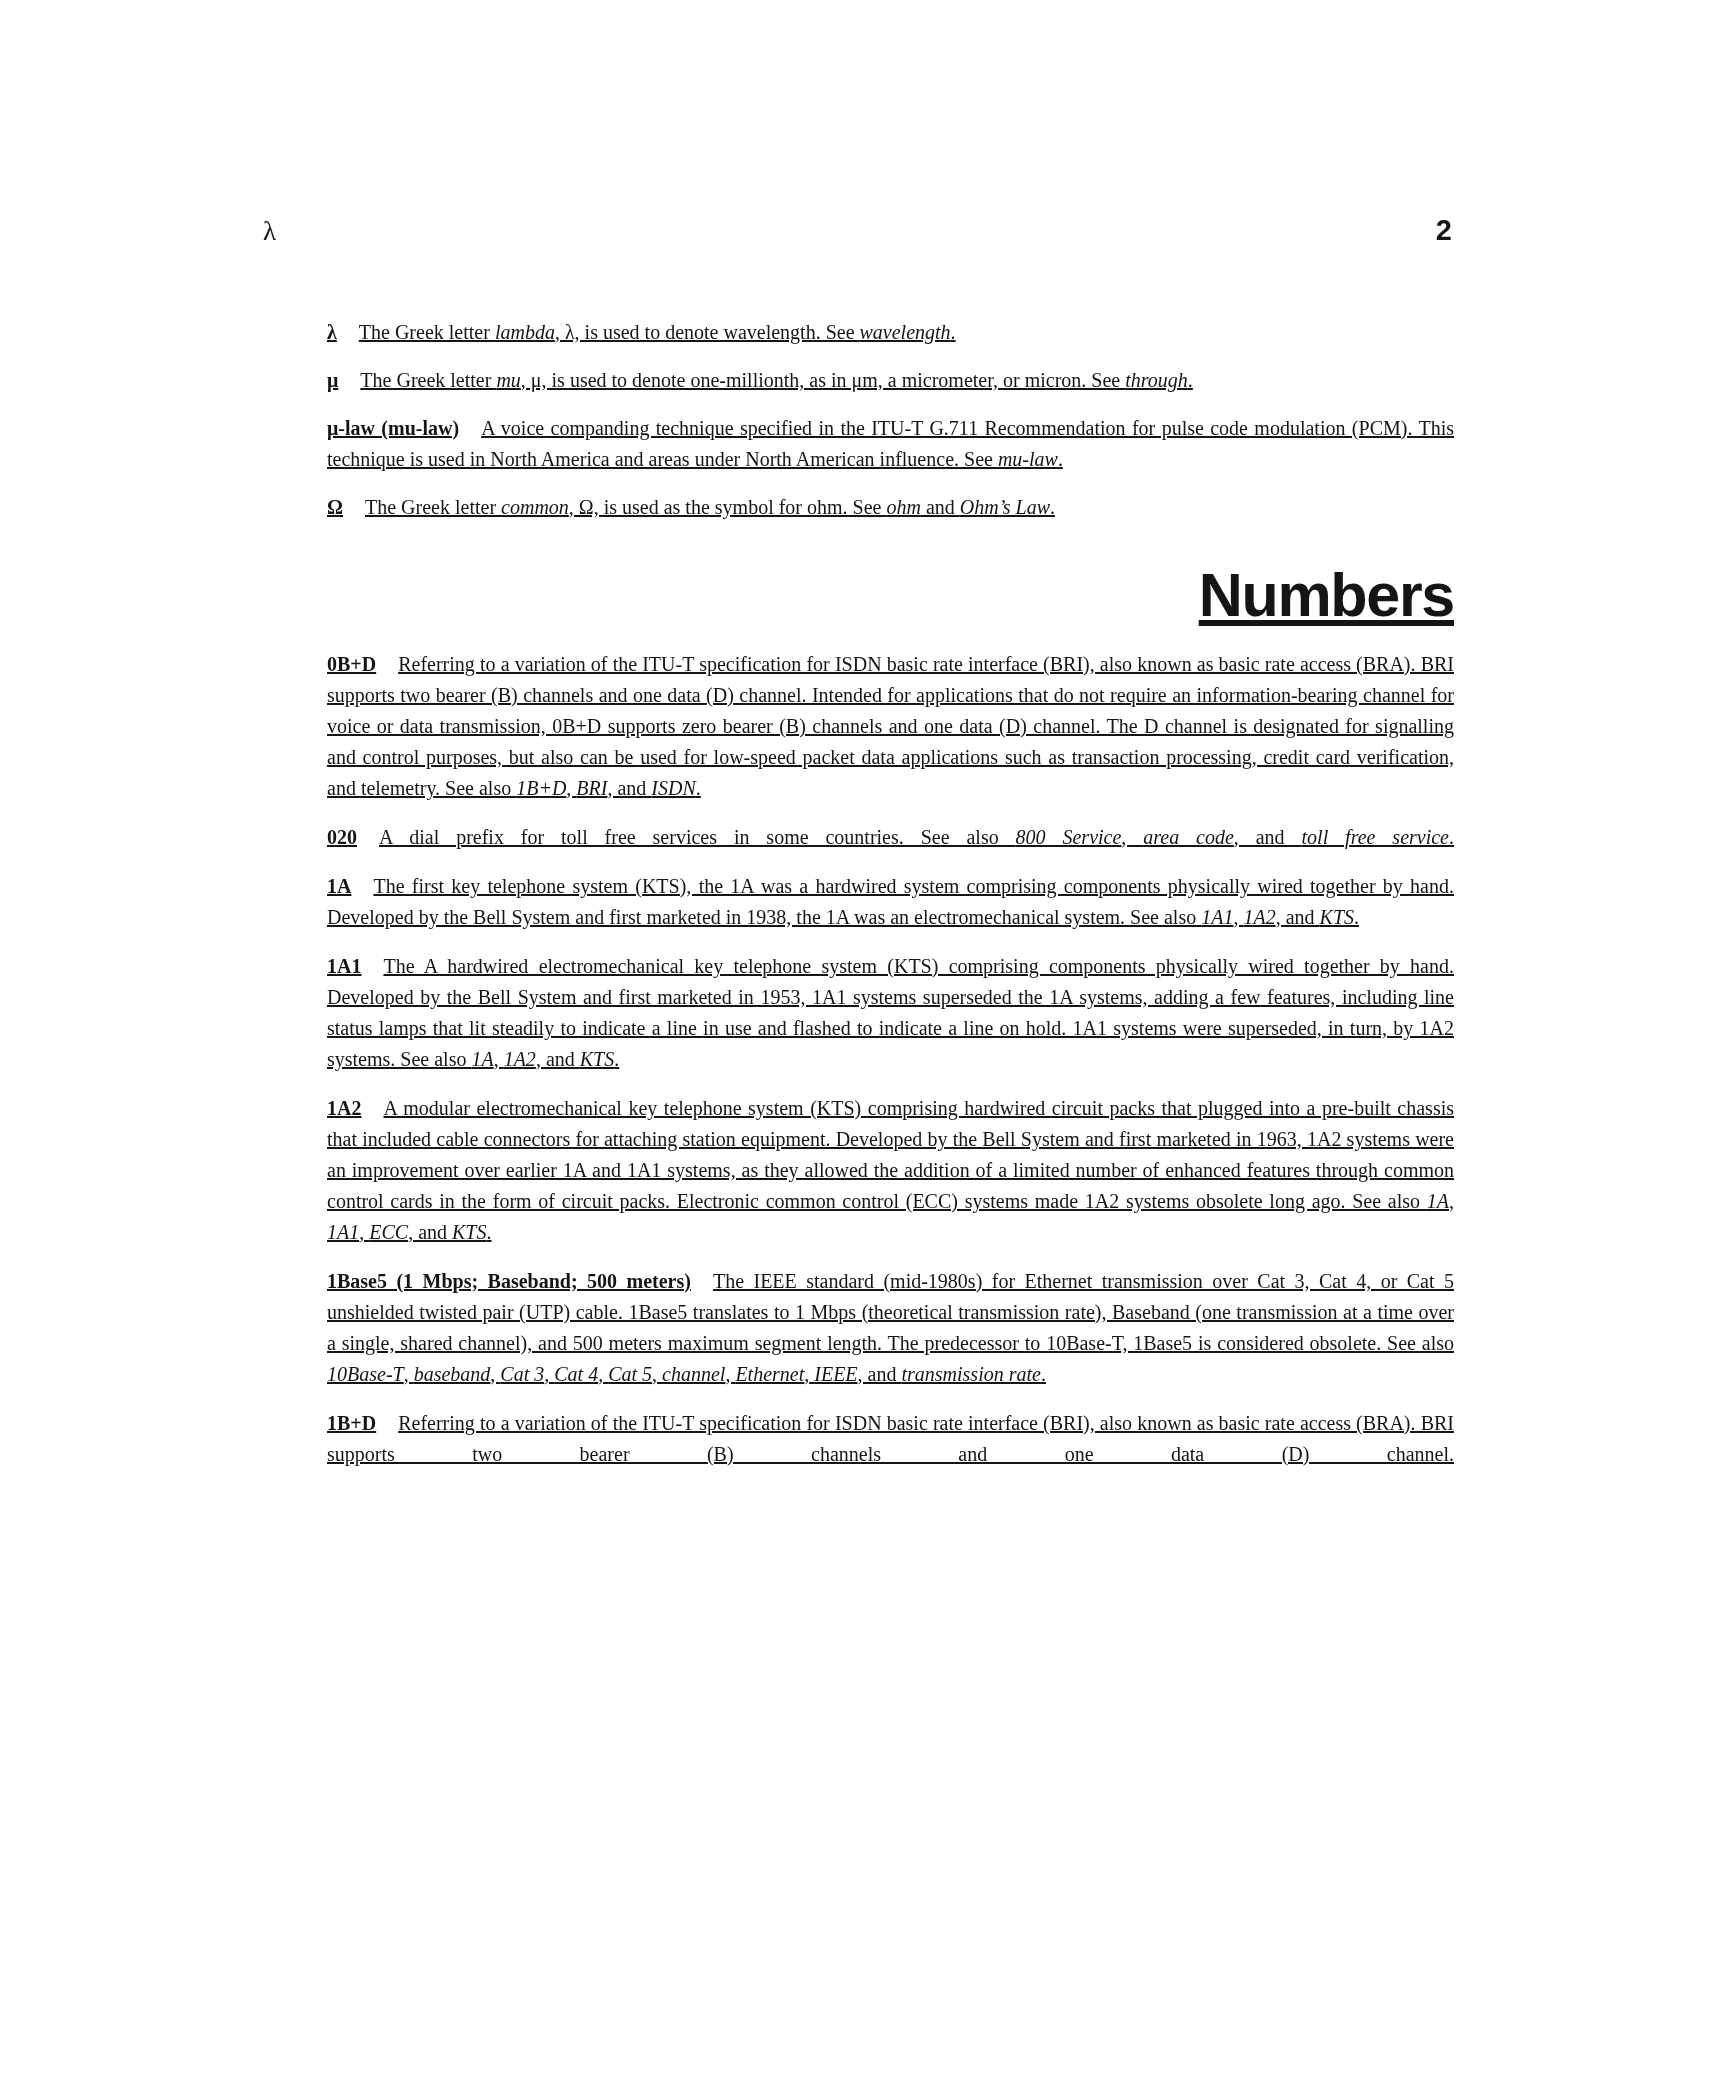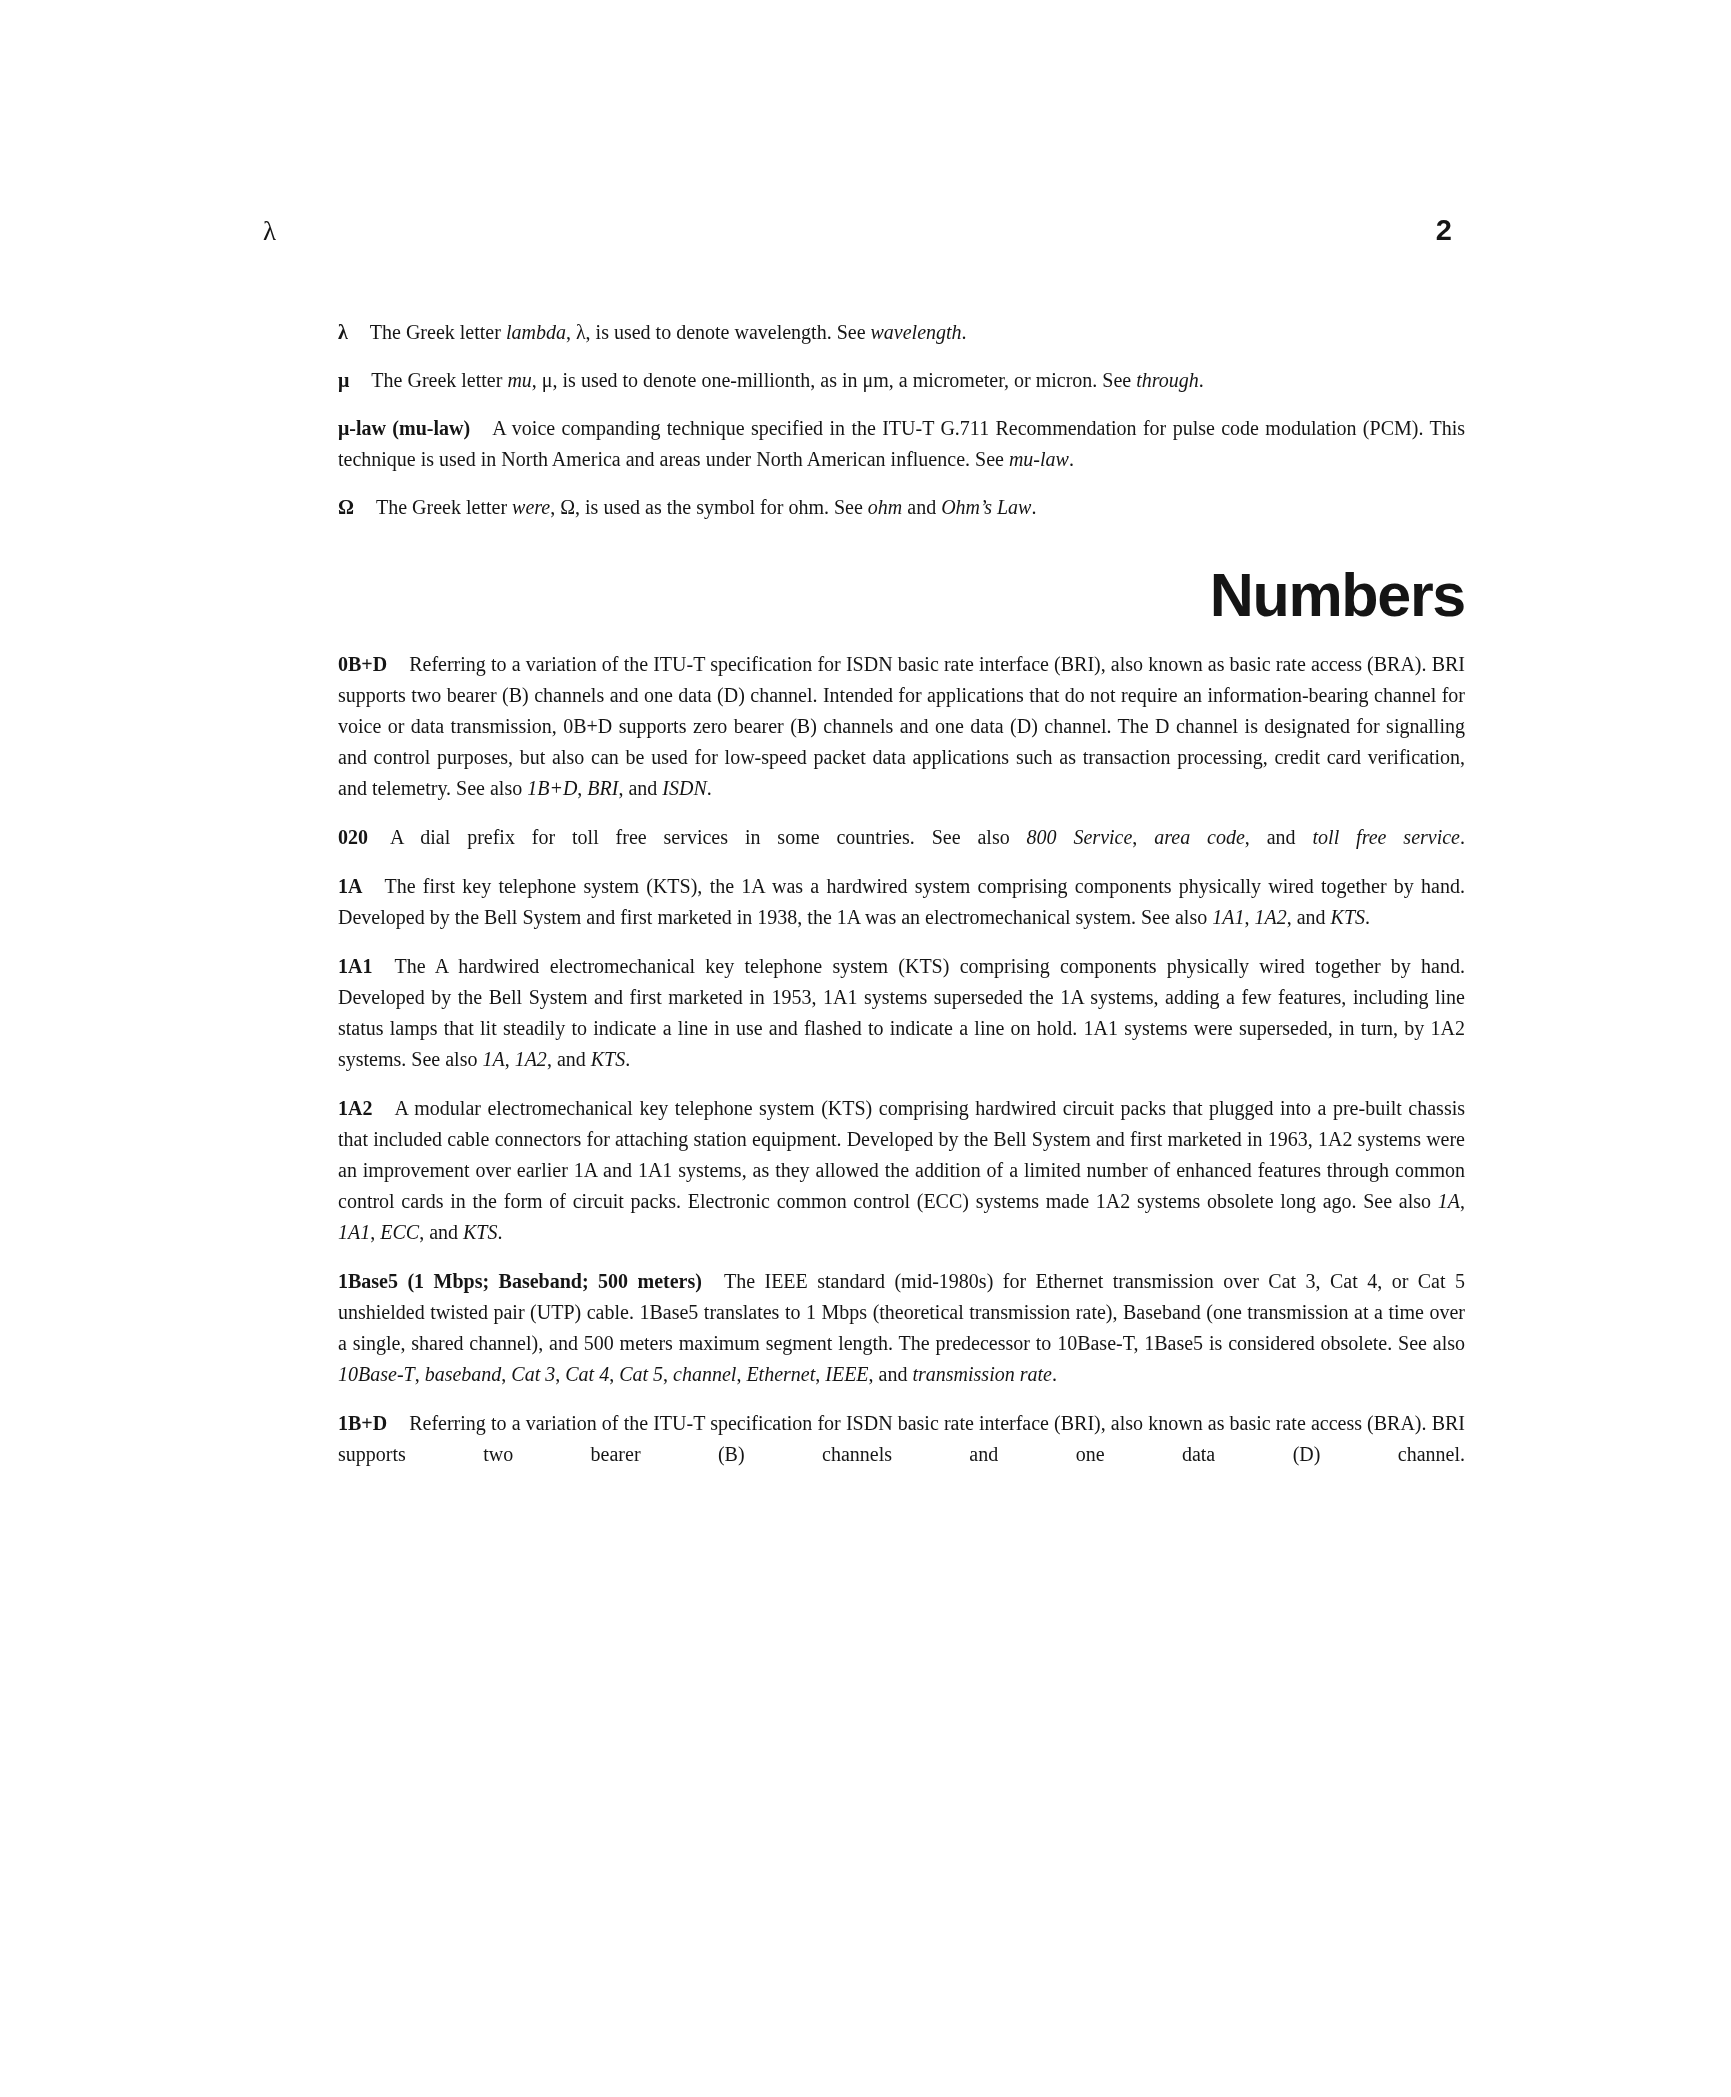--- a/index.html
+++ b/index.html
@@ -32,22 +32,23 @@
   }
   .folio {
     font-family: "Liberation Sans", "DejaVu Sans", sans-serif;
     font-weight: bold;
     font-size: 29px;
     line-height: 30px;
   }
   .content {
     position: absolute;
     top: 317px;
-    left: 338px;
+    left: 327px;
     width: 1127px;
+    text-decoration: underline;
   }
   .entry {
     font-size: 20px;
     line-height: 31px;
     text-align: justify;
     margin: 0 0 18px 0;
   }
   .greek-section .entry { margin-bottom: 17px; }
   .entry .term {
     font-weight: bold;
@@ -81,21 +82,21 @@
       <p class="entry">
         <span class="term">λ</span><span class="def"><span>The Greek letter </span><span class="seg-i">lambda</span><span>, λ, is used to denote wavelength. See </span><span class="seg-i">wavelength</span><span>.</span></span>
       </p>
       <p class="entry">
         <span class="term">μ</span><span class="def"><span>The Greek letter </span><span class="seg-i">mu</span><span>, μ, is used to denote one-millionth, as in μm, a micrometer, or micron. See </span><span class="seg-i">through</span><span>.</span></span>
       </p>
       <p class="entry">
         <span class="term">μ-law (mu-law)</span><span class="def"><span>A voice companding technique specified in the ITU-T G.711 Recommendation for pulse code modulation (PCM). This technique is used in North America and areas under North American influence. See </span><span class="seg-i">mu-law</span><span>.</span></span>
       </p>
       <p class="entry">
-        <span class="term">Ω</span><span class="def"><span>The Greek letter </span><span class="seg-i">were</span><span>, Ω, is used as the symbol for ohm. See </span><span class="seg-i">ohm</span><span> and </span><span class="seg-i">Ohm’s Law</span><span>.</span></span>
+        <span class="term">Ω</span><span class="def"><span>The Greek letter </span><span class="seg-i">common</span><span>, Ω, is used as the symbol for ohm. See </span><span class="seg-i">ohm</span><span> and </span><span class="seg-i">Ohm’s Law</span><span>.</span></span>
       </p>
     </div>
 
     <h1 class="section-heading">Numbers</h1>
 
     <div class="numbers-section">
       <p class="entry">
         <span class="term">0B+D</span><span class="def"><span>Referring to a variation of the ITU-T specification for ISDN basic rate interface (BRI), also known as basic rate access (BRA). BRI supports two bearer (B) channels and one data (D) channel. Intended for applications that do not require an information-bearing channel for voice or data transmission, 0B+D supports zero bearer (B) channels and one data (D) channel. The D channel is designated for signalling and control purposes, but also can be used for low-speed packet data applications such as transaction processing, credit card verification, and telemetry. See also </span><span class="seg-i">1B+D</span><span>, </span><span class="seg-i">BRI</span><span>, and </span><span class="seg-i">ISDN</span><span>.</span></span>
       </p>
       <p class="entry fill">

